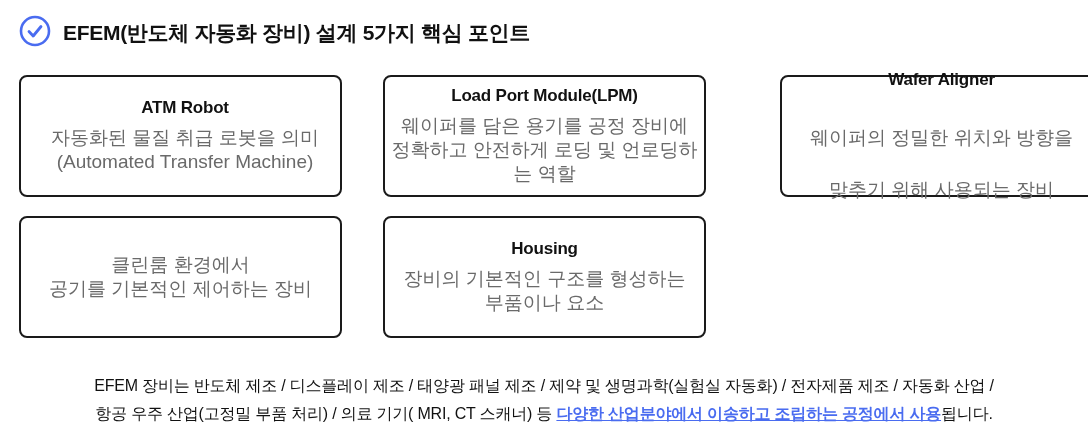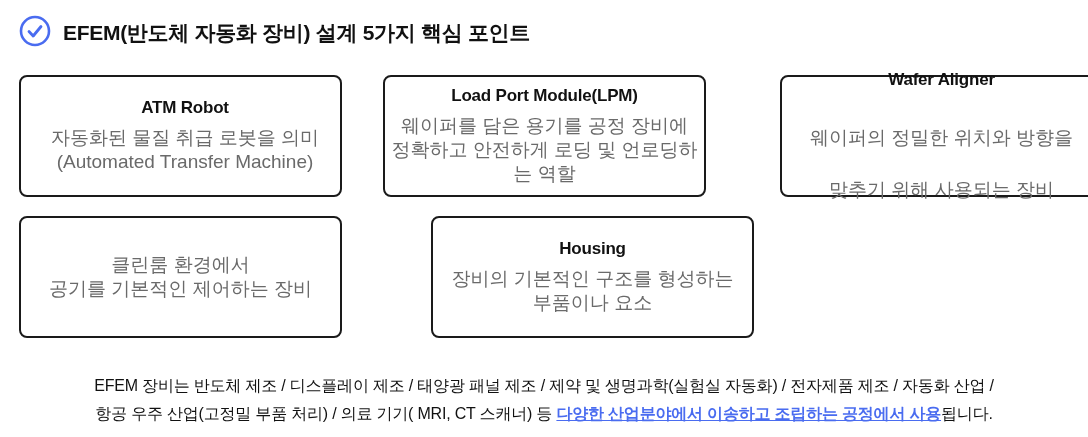--- a/index.html
+++ b/index.html
@@ -13,21 +13,21 @@
     .card { position: absolute; width: 323px; height: 122px; border: 2px solid #1a1a1a; border-radius: 8px;
             background: #fff; display: flex; flex-direction: column; align-items: center; justify-content: center;
             text-align: center; }
     .card-title { font-size: 17px; font-weight: bold; color: #111; margin-bottom: 8px; letter-spacing: -0.2px; }
     .card-desc { font-size: 19px; color: #6a6a6a; line-height: 24px; }
 
     #card-0 { left: 19px;  top: 75px; padding-left: 9px; }
     #card-1 { left: 383px; top: 75px; }
     #card-2 { left: 780px; top: 75px; gap: 28px; }
     #card-3 { left: 19px;  top: 216px; }
-    #card-4 { left: 383px; top: 216px; margin-left: 48px; }
+    #card-4 { left: 383px; top: 216px; }
 
     .footer { position: absolute; left: 0; top: 372px; width: 1088px; text-align: center;
               font-size: 16px; line-height: 28px; color: #111; letter-spacing: -0.2px; }
     .highlight { color: #4a6cf0; font-weight: bold; text-decoration: underline; }
   </style>
 </head>
 <body>
 
 <div class="header">
   <span class="check-icon">

